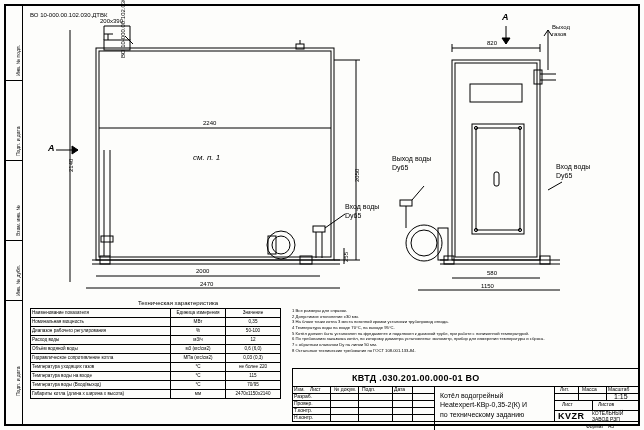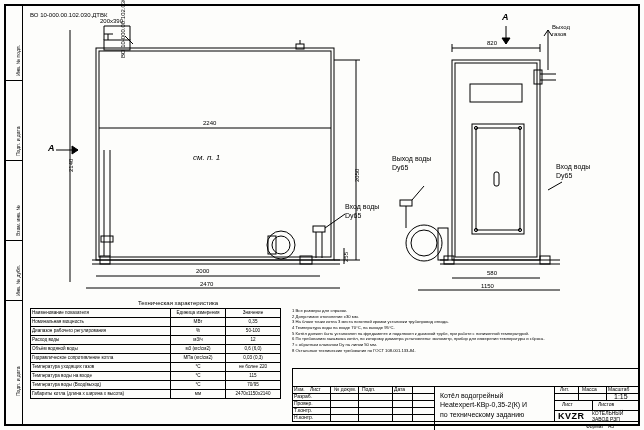--- a/index.html
+++ b/index.html
@@ -231,20 +231,21 @@
     <div>4   Температура воды на входе 70°C, на выходе 95°C.</div>
     <div>5   Котёл должен быть установлен на фундаменте и подключен к дымовой трубе, при работе с пониженной температурой.</div>
     <div>6   По требованию заказчика котёл, по которому диаметра установлены: манометр, прибор для измерения температуры и сброса.</div>
     <div>7   с обратным клапаном Dу на линии 50 мм.</div>
     <div>8   Остальные технические требования по ГОСТ 108.001.133-84.</div>
   </div>
 
   <div class="bx" style="left:292px;top:368px;width:348px;height:54px;"></div>
 
   <div class="ln" style="left:292px;top:386px;width:348px;height:1px;"></div>
+  <div class="t t9 bold" style="left:352px;top:373px;letter-spacing:.3px;">КВТД .030.201.00.000-01 ВО</div>
 
   <div class="ln" style="left:330px;top:386px;width:1px;height:36px;"></div>
   <div class="ln" style="left:358px;top:386px;width:1px;height:36px;"></div>
   <div class="ln" style="left:392px;top:386px;width:1px;height:36px;"></div>
   <div class="ln" style="left:412px;top:386px;width:1px;height:36px;"></div>
   <div class="ln" style="left:434px;top:386px;width:1px;height:54px;"></div>
   <div class="ln" style="left:554px;top:386px;width:1px;height:36px;"></div>
 
   <div class="ln" style="left:292px;top:393px;width:142px;height:1px;"></div>
   <div class="ln" style="left:292px;top:400px;width:142px;height:1px;"></div>

